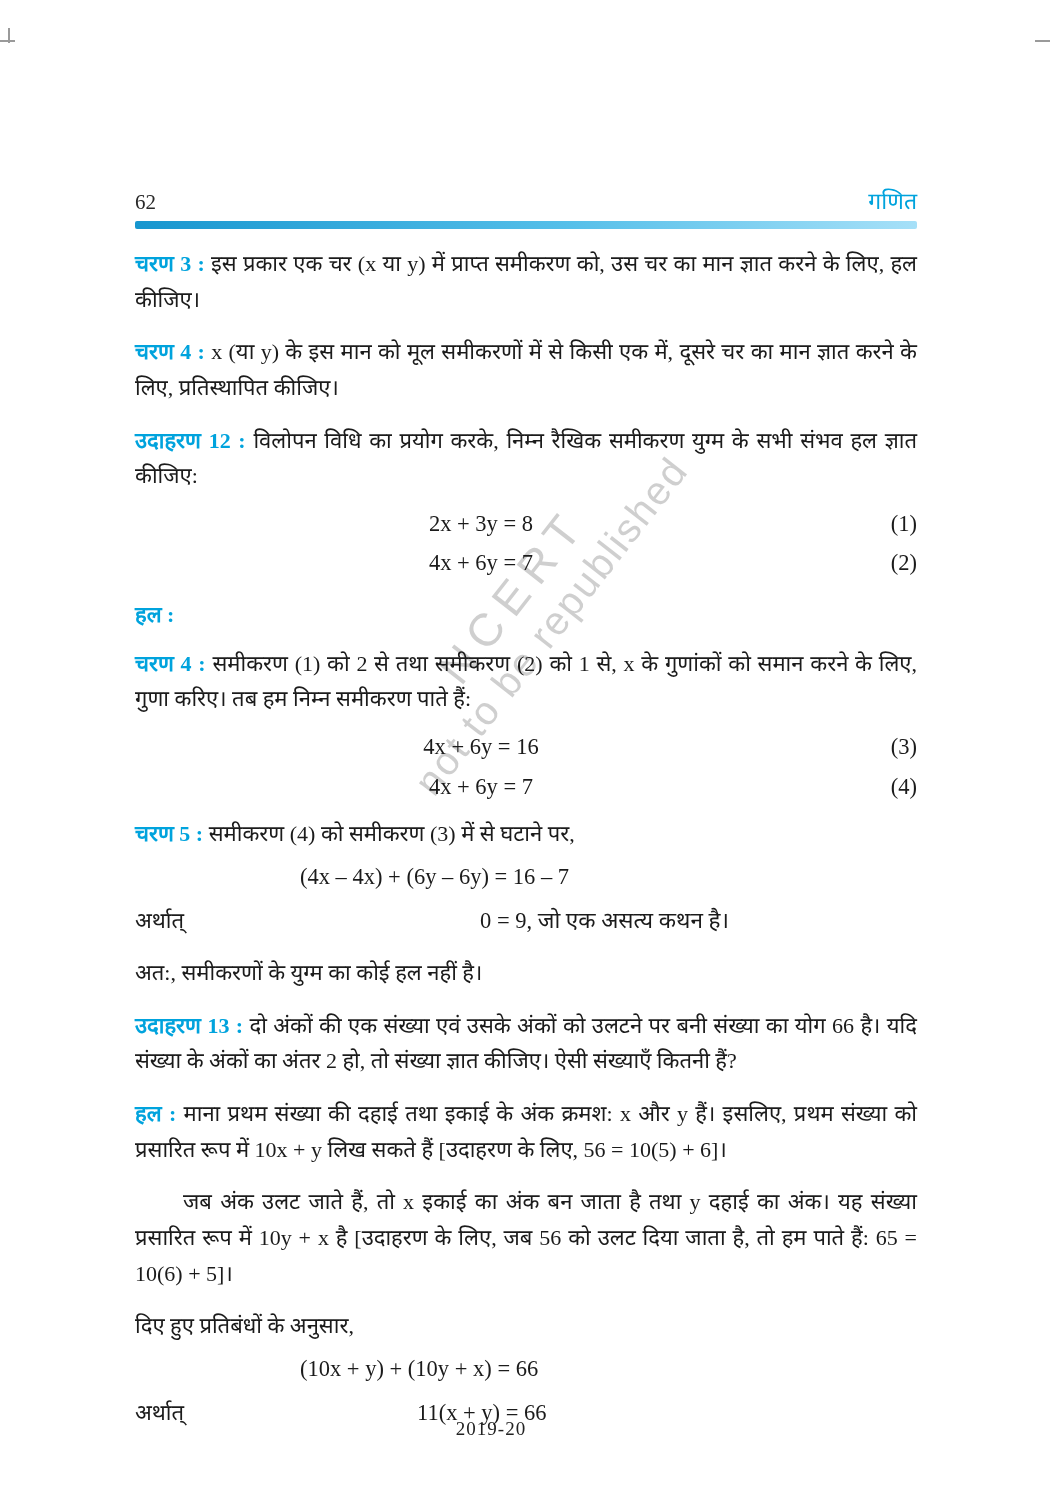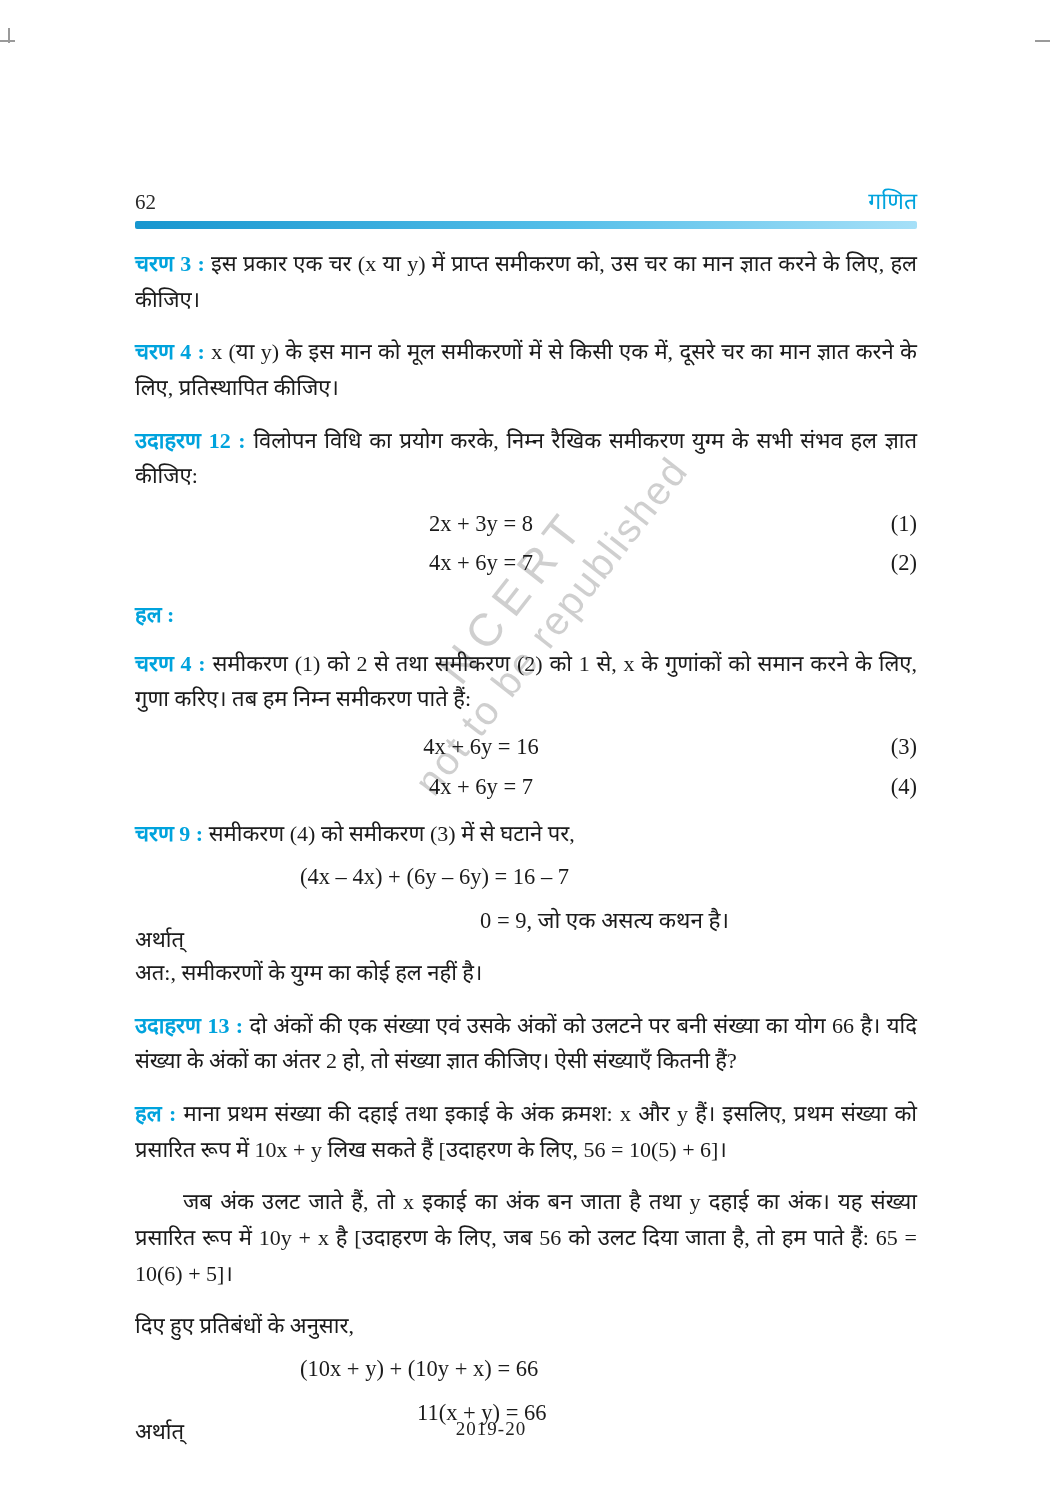--- a/index.html
+++ b/index.html
@@ -72,21 +72,21 @@
     margin-top: 9px;
     text-align: left;
     padding-left: 165px;
   }
   .inline-row {
     position: relative;
     font-size: 22px;
     line-height: 1.5;
     margin-top: 11px;
   }
-  .inline-row .word { position: absolute; left: 0; top: 0; margin-top: 19px; }
+  .inline-row .word { position: absolute; left: 0; top: 0; }
   .inline-row .expr-1 { margin-left: 345px; font-size: 22.5px; }
   .inline-row .expr-2 { margin-left: 282px; font-size: 22.5px; }
 
   .watermark {
     position: absolute;
     left: 300px;
     top: 560px;
     width: 460px;
     transform: rotate(-52deg);
     transform-origin: center center;
@@ -164,21 +164,21 @@
     <div class="eq-row first">
       <span>4x + 6y = 16</span>
       <span class="eq-num">(3)</span>
     </div>
     <div class="eq-row">
       <span>4x + 6y = 7</span>
       <span class="eq-num">(4)</span>
     </div>
 
     <div class="para tight">
-      <span class="label">चरण 9 :</span><span> समीकरण (4) को समीकरण (3) में से घटाने पर,</span>
+      <span class="label">चरण 5 :</span><span> समीकरण (4) को समीकरण (3) में से घटाने पर,</span>
     </div>
 
     <div class="eq-left">(4x – 4x) + (6y – 6y) = 16 – 7</div>
 
     <div class="inline-row">
       <span class="word">अर्थात्</span>
       <span class="expr-1">0 = 9, जो एक असत्य कथन है।</span>
     </div>
 
     <div class="para">अत:, समीकरणों के युग्म का कोई हल नहीं है।</div>

